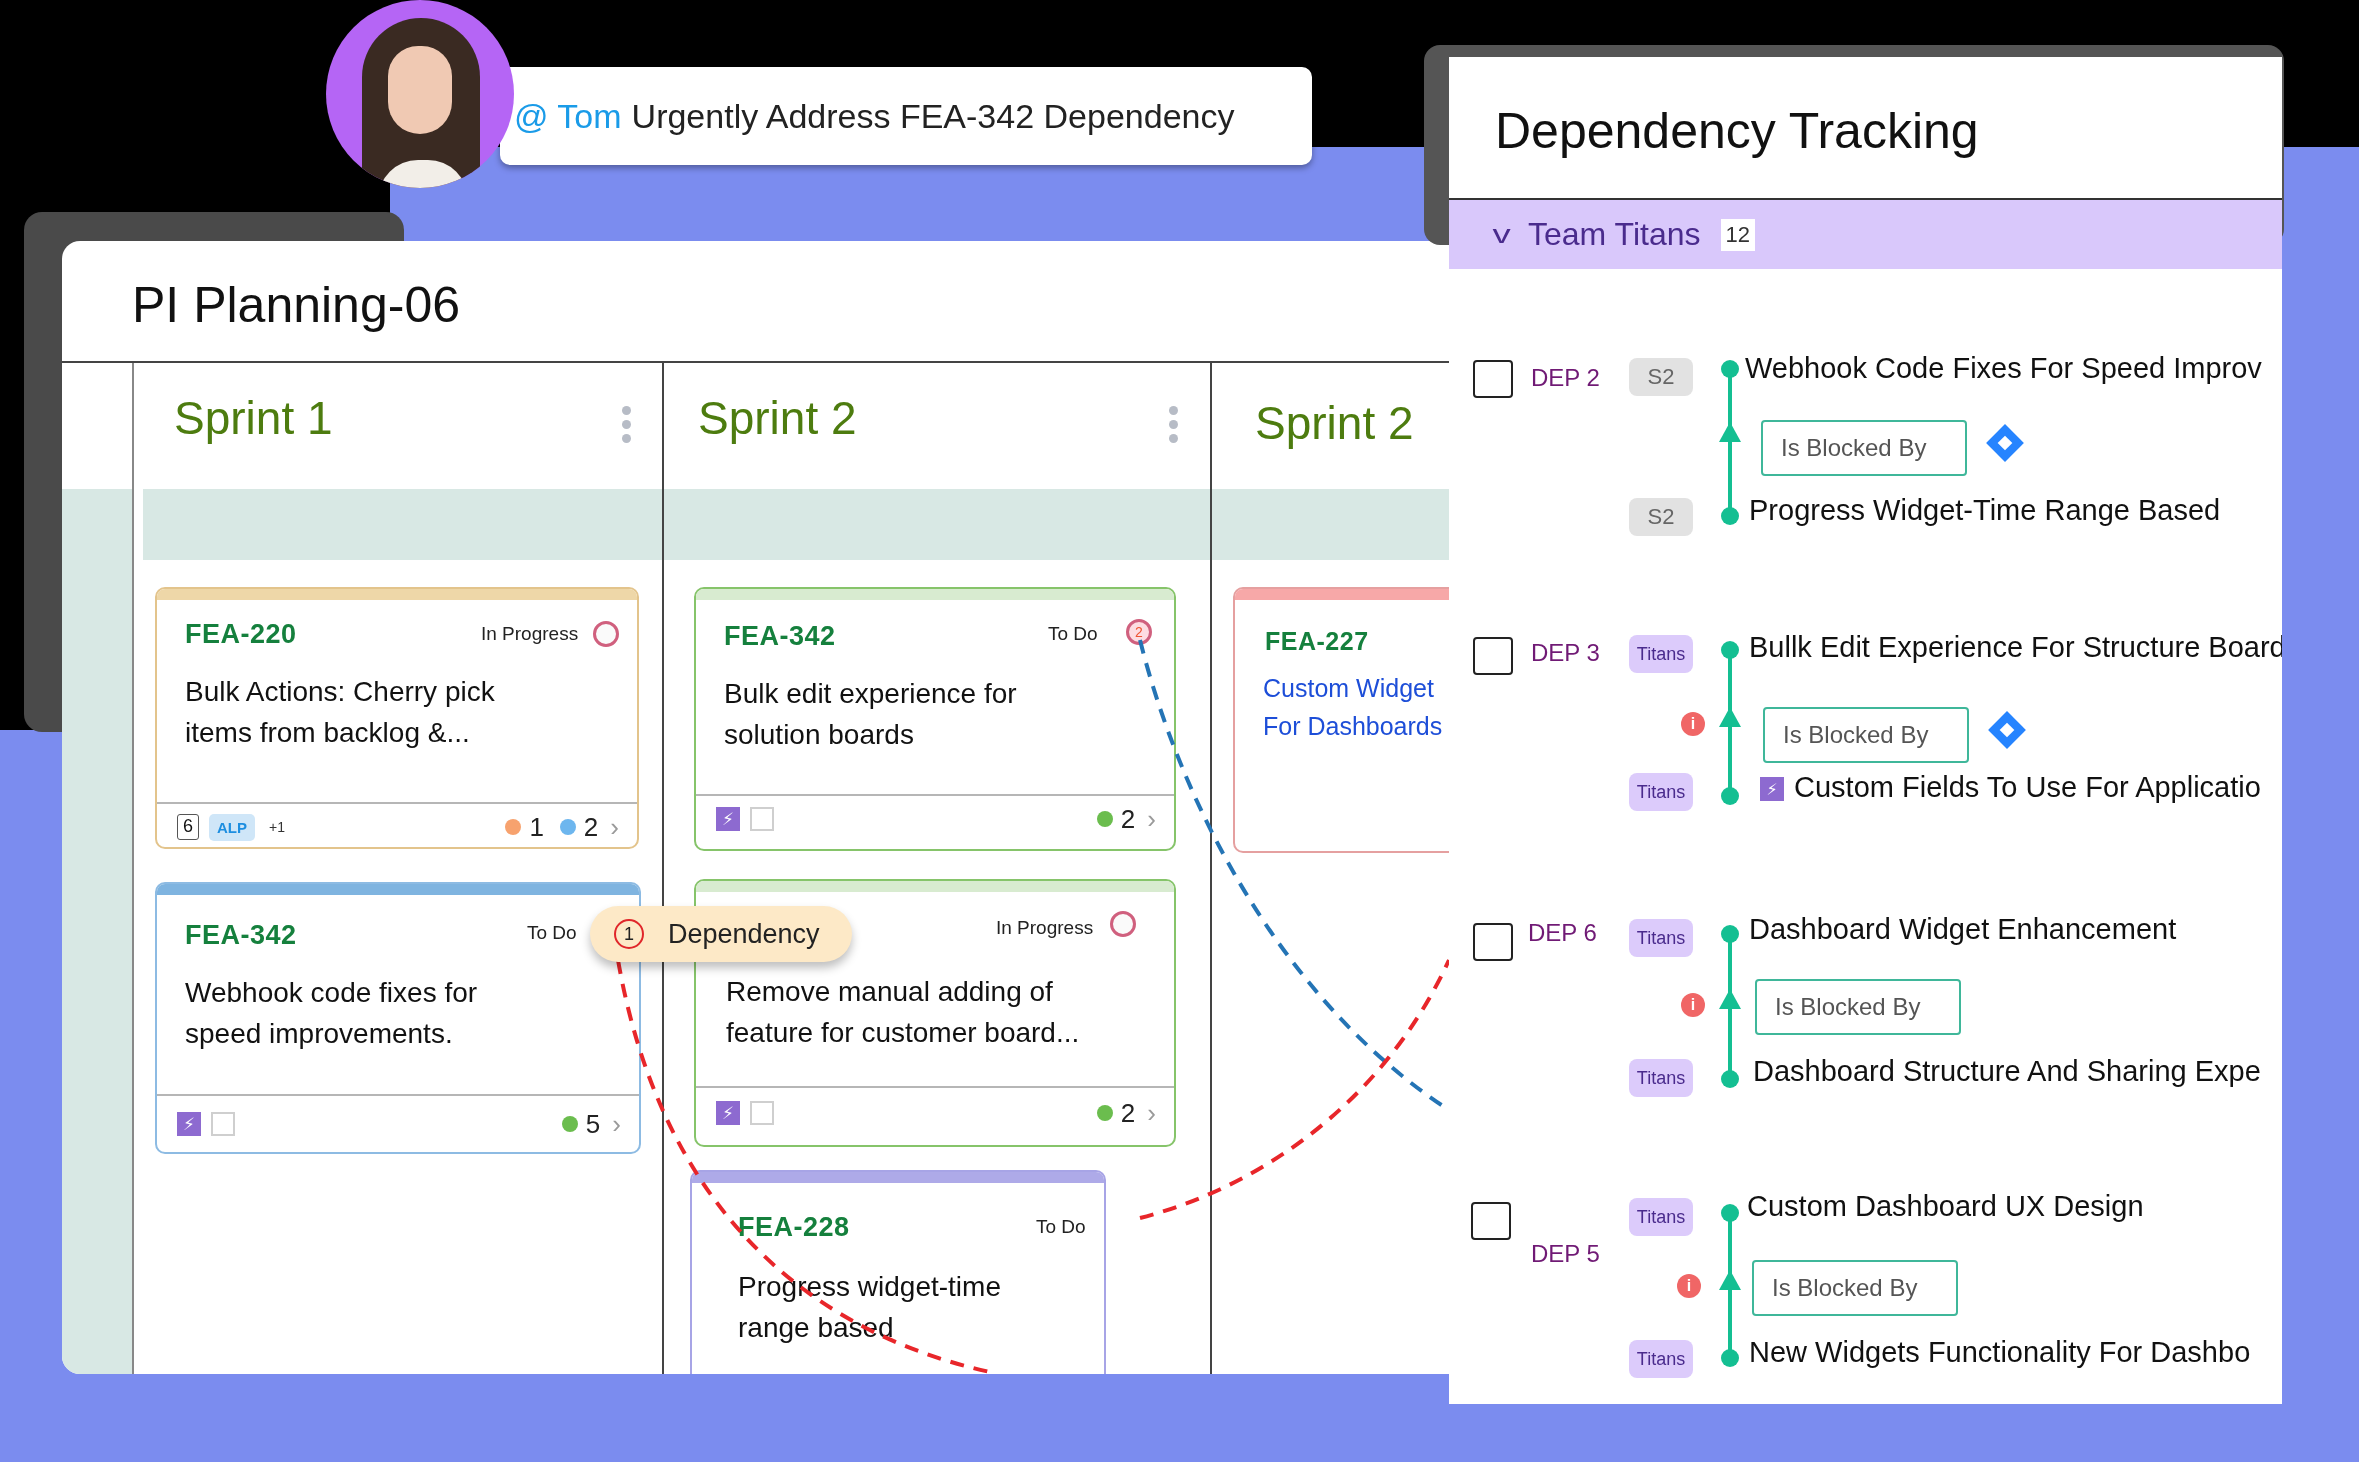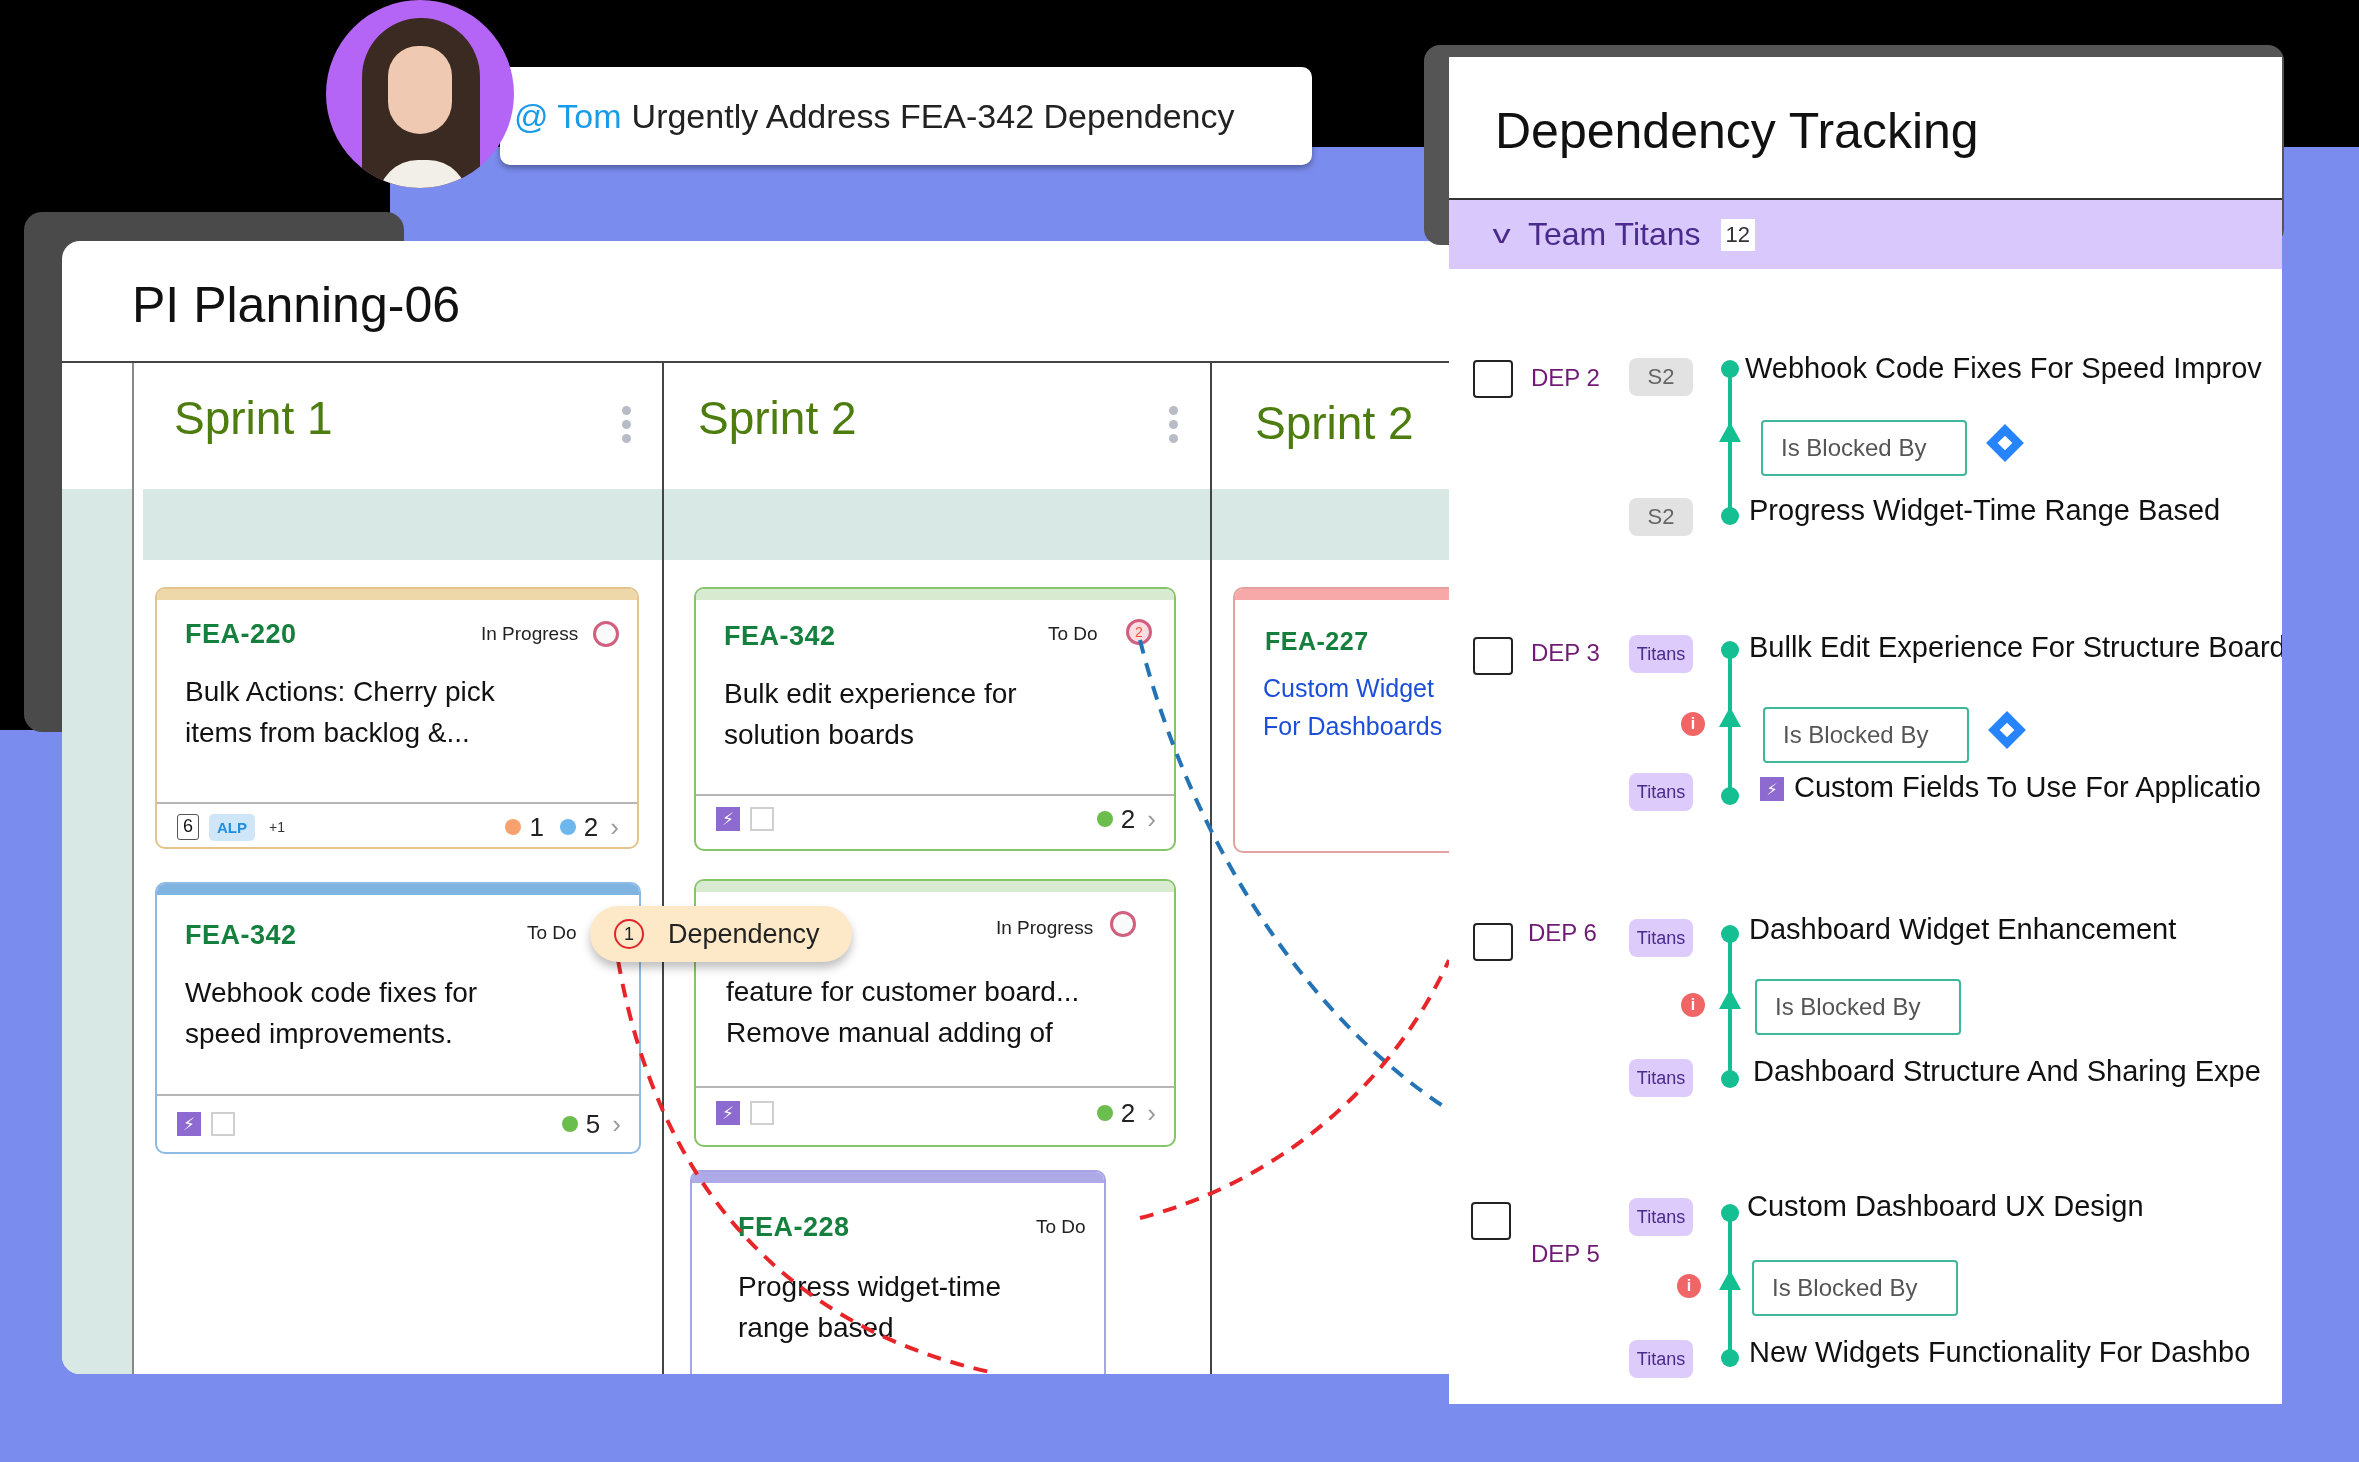--- a/index.html
+++ b/index.html
@@ -187,22 +187,22 @@
         <span class="chev">›</span>
       </span>
     </div>
   </div>
 
   <div class="card" style="left:632px;top:638px;width:482px;height:268px;border-color:#86c46a;">
     <div class="topbar" style="background:#d8ebd0;"></div>
     <div class="status" style="left:300px;top:36px;">In Progress</div>
     <div class="status-circle" style="left:414px;top:30px;"></div>
     <div class="desc" style="top:90px;left:30px;">
+      <div>Remove manual adding of</div>
       <div>feature for customer board...</div>
-      <div>Remove manual adding of</div>
     </div>
     <div class="foot-line" style="top:205px;"></div>
     <div class="foot" style="top:214px;">
       <span class="bolt">⚡</span>
       <span class="empty-box"></span>
       <span class="foot-right">
         <span class="dot" style="background:#6bbd4e;"></span>
         <span>2</span>
         <span class="chev">›</span>
       </span>

